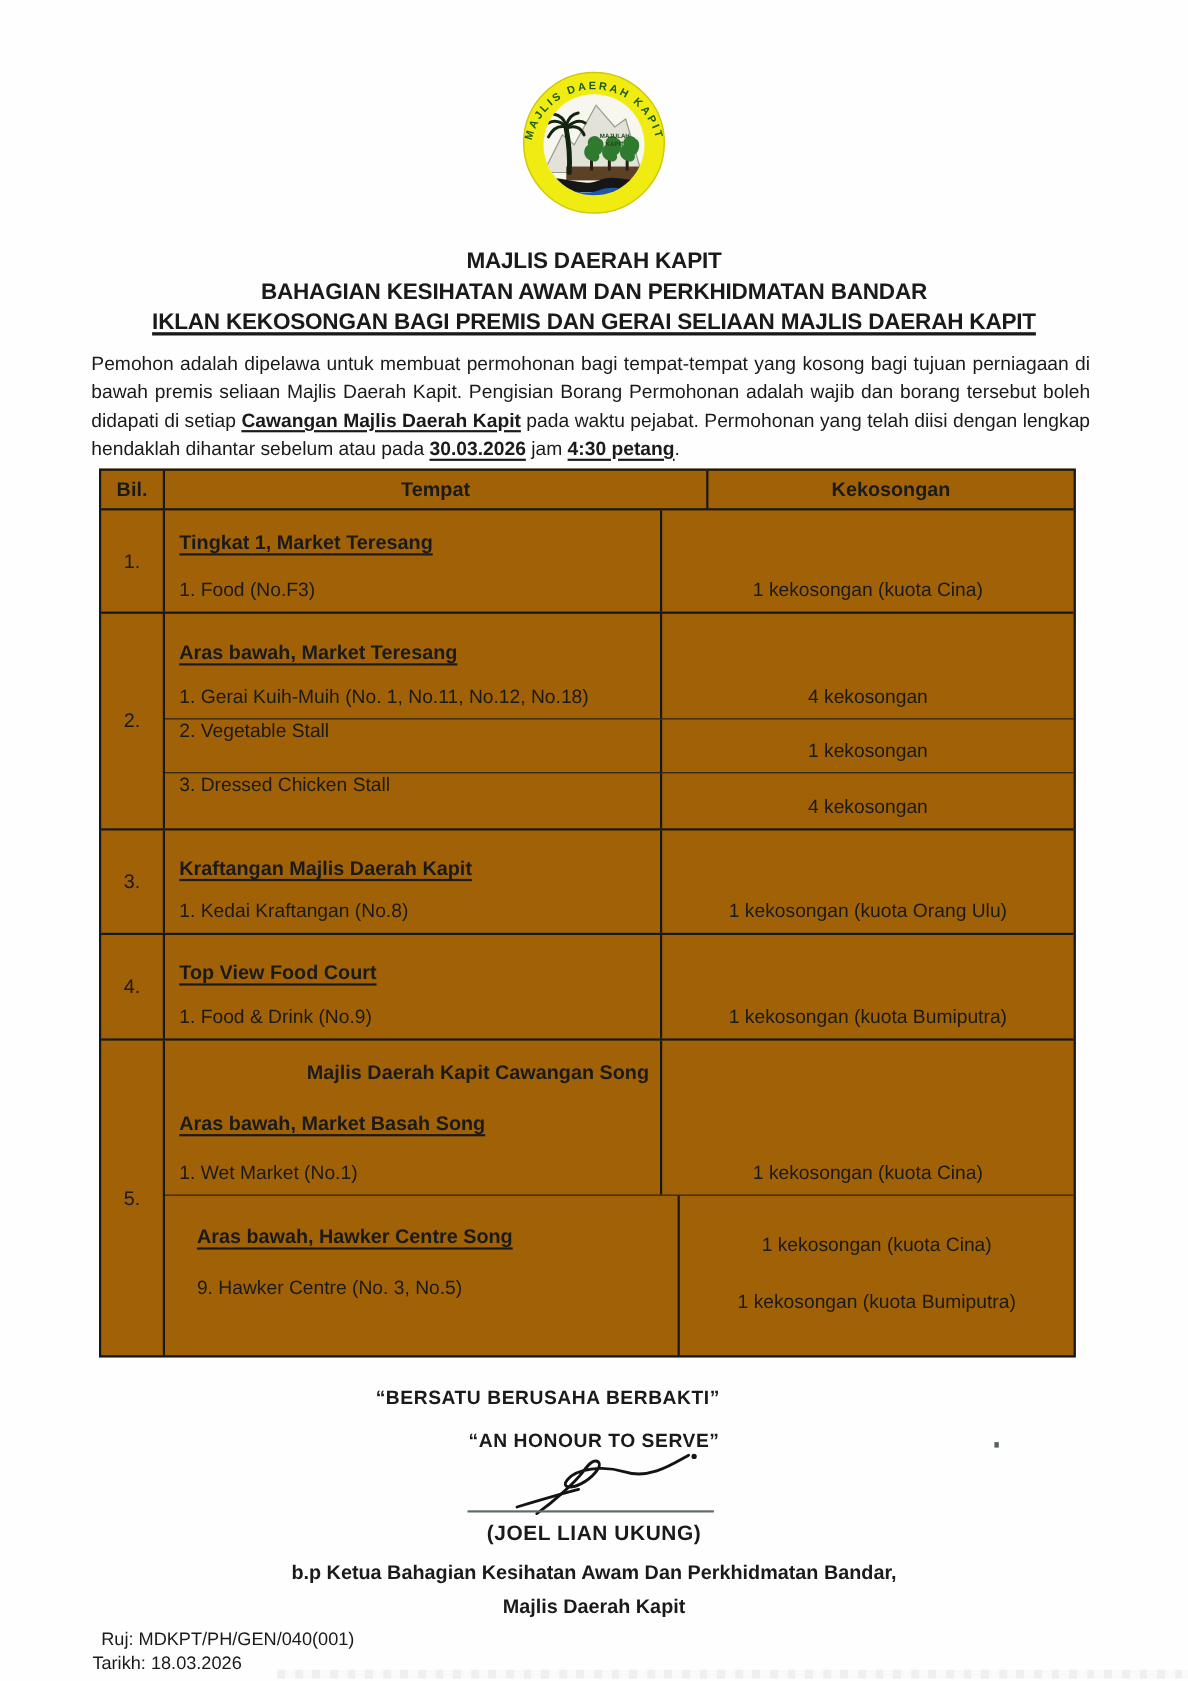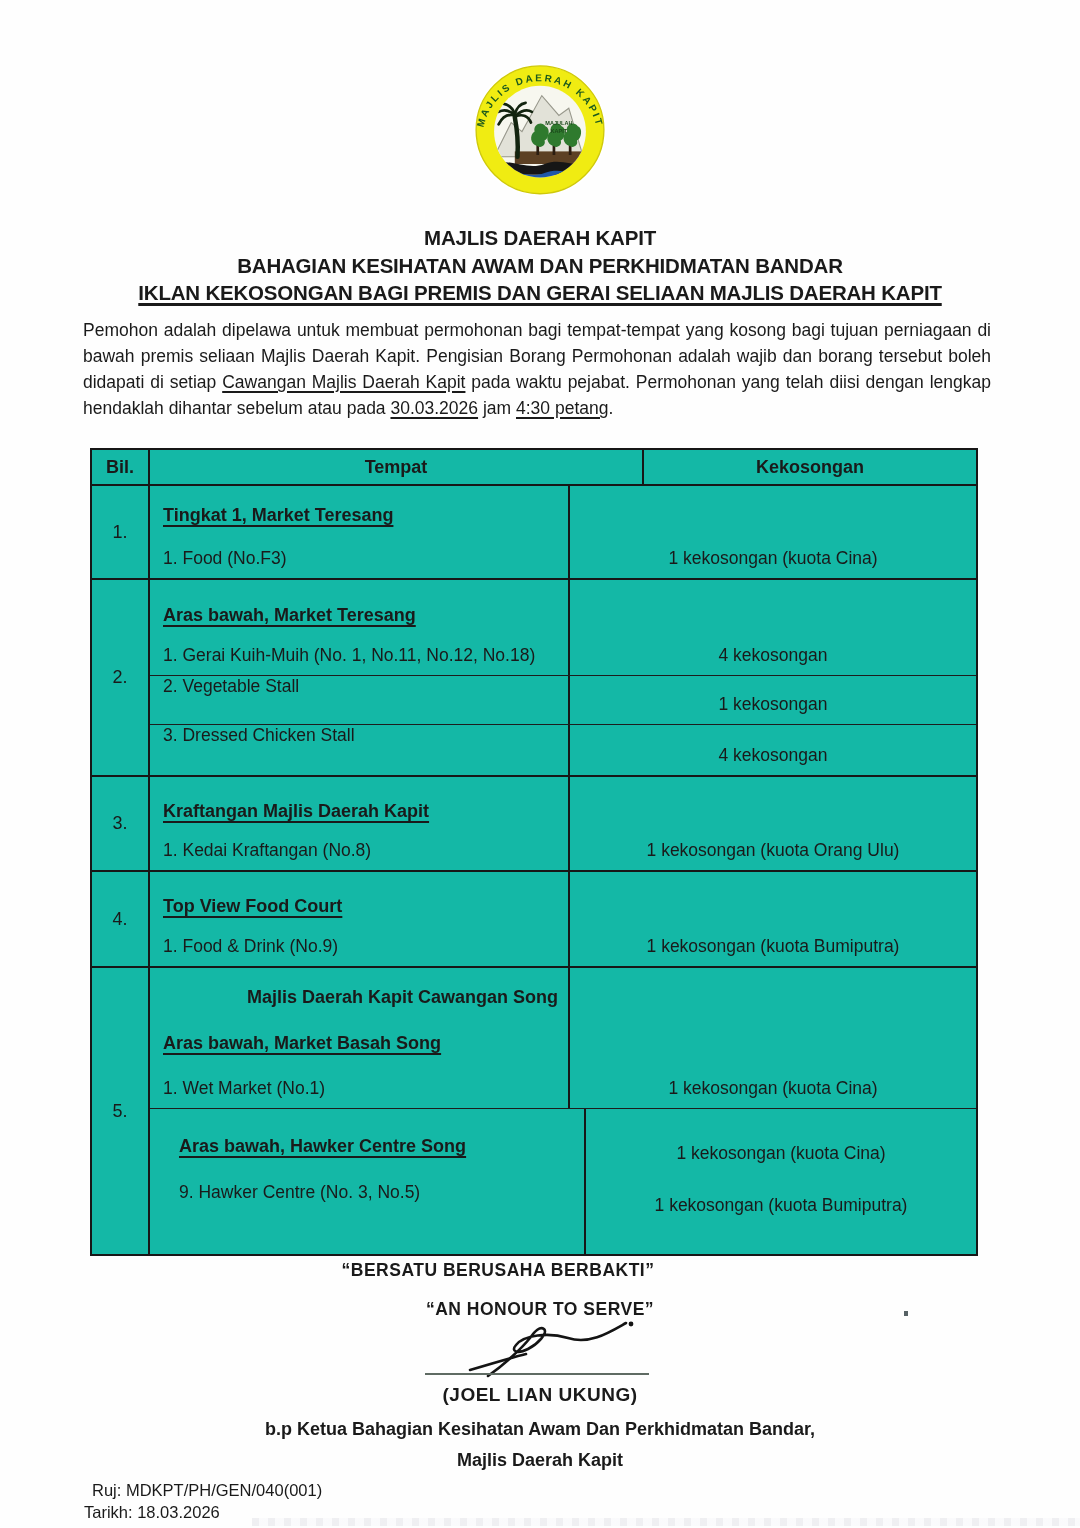--- a/index.html
+++ b/index.html
@@ -13,35 +13,35 @@
   .logo { position:absolute; left:468px; top:52px; width:144px; height:152px; }
   
   .titleblock { position:absolute; left:0; top:224px; width:1080px; text-align:center; }
   .titleblock .t { font-weight:bold; font-size:20.5px; line-height:27.5px; letter-spacing:-0.2px; }
   .titleblock .t.u { text-decoration:underline; text-decoration-thickness:2.5px; text-underline-offset:3px; }
   
   .intro {
     position:absolute; left:83px; top:317px; width:908px;
     font-size:17.5px; line-height:26px; text-align:justify;
   }
-  .intro .bu { font-weight:normal; text-decoration:underline; text-decoration-thickness:2px; text-underline-offset:3px; }
-  
-  .vtable { position:absolute; left:90px; top:448px; width:888px; border:2.5px solid #171717; box-sizing:border-box; background:#14b8a6; }
+  .intro .bu { font-weight:bold; text-decoration:underline; text-decoration-thickness:2px; text-underline-offset:3px; }
+  
+  .vtable { position:absolute; left:90px; top:426px; width:888px; border:2.5px solid #171717; box-sizing:border-box; background:#a16207; }
   .thead { display:flex; height:34px; border-bottom:2.5px solid #171717; font-weight:bold; font-size:18px; }
   .thead > div { display:flex; align-items:center; justify-content:center; box-sizing:border-box; }
   .col-bil { width:58px; border-right:2.5px solid #171717; }
   .col-tempat { width:494px; border-right:2.5px solid #171717; }
   .col-kek { flex:1; }
   .trow { display:flex; border-bottom:2.5px solid #171717; }
   .trow:last-child { border-bottom:none; }
   .bil { width:58px; border-right:2.5px solid #171717; display:flex; align-items:center; justify-content:center; font-size:18px; box-sizing:border-box; }
   .rowcontent { flex:1; display:flex; flex-direction:column; }
   .subrow { display:flex; }
   .subrow + .subrow { border-top:1.5px solid #1d1d1d; }
-  .tempat { width:420px; border-right:2.5px solid #171717; box-sizing:border-box;
+  .tempat { width:452px; border-right:2.5px solid #171717; box-sizing:border-box;
             padding:0 10px 9px 13px; display:flex; flex-direction:column; justify-content:space-between; }
   .kek { flex:1; display:flex; flex-direction:column; justify-content:flex-end; align-items:center;
          padding-bottom:9px; font-size:17.5px; box-sizing:border-box; text-align:center; }
   .heading { font-weight:bold; font-size:18px; text-decoration:underline; text-decoration-thickness:2px; text-underline-offset:4px; }
   .pre-heading { font-weight:bold; font-size:18px;text-align:right; }
   .item { font-size:17.5px; }
   .kek.center2 { justify-content:center; gap:31px; padding-bottom:4px; }
   
   .motto1 { position:absolute; left:0; top:1260px; width:996px; text-align:center; font-weight:bold; font-size:17.5px; letter-spacing:0.5px; }
   .motto2 { position:absolute; left:0; top:1299px; width:1080px; text-align:center; font-weight:bold; font-size:17.5px; letter-spacing:0.5px; }

